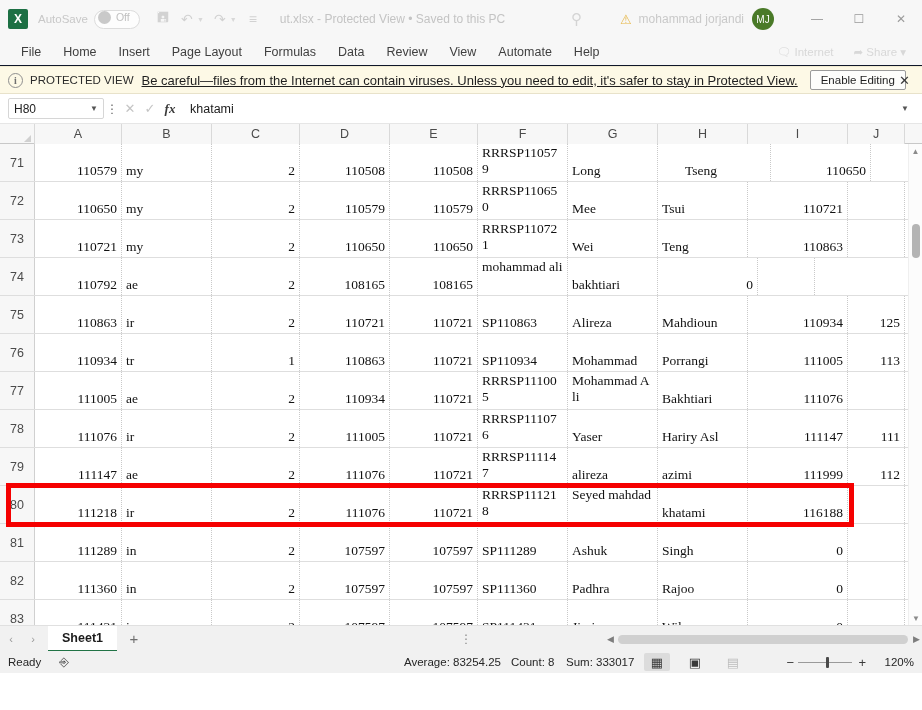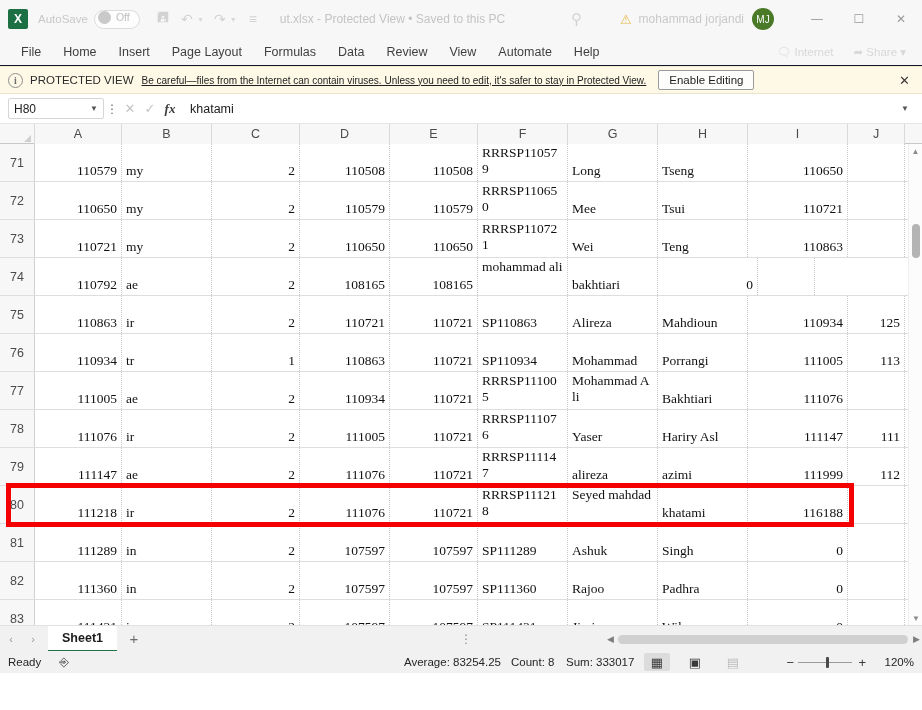--- a/index.html
+++ b/index.html
@@ -95,21 +95,21 @@
   }
   .pv-ico {
     width: 15px; height: 15px; border-radius: 50%;
     border: 1.4px solid #8f8f8f; color: #6f6f6f;
     font-size: 10px; font-weight: bold;
     display:flex; align-items:center; justify-content:center;
     margin-right: 7px; font-family:"Liberation Serif", serif;
   }
   .pv-title { font-size: 11.5px; color: #2b2b2b; margin-right: 8px; white-space:nowrap;}
   .pv-msg {
-    font-size: 10px; color: #1f1f1f;
+    font-size: 13px; color: #1f1f1f;
     text-decoration: underline; white-space: nowrap;
   }
   .pv-btn {
     margin-left: 12px;
     background: #fdfdfb; border: 1px solid #9a9a9a; border-radius: 2px;
     font-size: 11.5px; color: #1f1f1f;
     padding: 3px 10px; white-space: nowrap;
   }
   .pv-close {
     position: absolute; right: 12px; font-size: 13px; color: #3b3b3b;
@@ -331,21 +331,21 @@
     <div class="sheetbody" id="sheetbody">
         <div class="row" style="height: 38px;">
           <div class="rh">71</div>
           <div class="cell num" style="width: 87px;">110579</div>
           <div class="cell txt" style="width: 90px;">my</div>
           <div class="cell num" style="width: 88px;">2</div>
           <div class="cell num" style="width: 90px;">110508</div>
           <div class="cell num" style="width: 88px;">110508</div>
           <div class="cell txt wrap" style="width: 90px;">RRRSP110579</div>
           <div class="cell txt" style="width: 90px;">Long</div>
-          <div class="cell txt" style="width: 90px;">Tseng</div>
+          <div class="cell txt" style="width: 90px; margin-left: 23px;">Tseng</div>
           <div class="cell num" style="width: 100px;">110650</div>
           <div class="cell txt" style="width: 57px;"></div>
         </div>
         <div class="row" style="height: 38px;">
           <div class="rh">72</div>
           <div class="cell num" style="width: 87px;">110650</div>
           <div class="cell txt" style="width: 90px;">my</div>
           <div class="cell num" style="width: 88px;">2</div>
           <div class="cell num" style="width: 90px;">110579</div>
           <div class="cell num" style="width: 88px;">110579</div>
@@ -472,22 +472,22 @@
           <div class="cell txt" style="width: 57px;"></div>
         </div>
         <div class="row" style="height: 38px;">
           <div class="rh">82</div>
           <div class="cell num" style="width: 87px;">111360</div>
           <div class="cell txt" style="width: 90px;">in</div>
           <div class="cell num" style="width: 88px;">2</div>
           <div class="cell num" style="width: 90px;">107597</div>
           <div class="cell num" style="width: 88px;">107597</div>
           <div class="cell txt" style="width: 90px;">SP111360</div>
+          <div class="cell txt" style="width: 90px;">Padhra</div>
           <div class="cell txt" style="width: 90px;">Rajoo</div>
-          <div class="cell txt" style="width: 90px;">Padhra</div>
           <div class="cell num" style="width: 100px;">0</div>
           <div class="cell txt" style="width: 57px;"></div>
         </div>
         <div class="row" style="height: 38px;">
           <div class="rh">83</div>
           <div class="cell num" style="width: 87px;">111431</div>
           <div class="cell txt" style="width: 90px;">in</div>
           <div class="cell num" style="width: 88px;">2</div>
           <div class="cell num" style="width: 90px;">107597</div>
           <div class="cell num" style="width: 88px;">107597</div>

